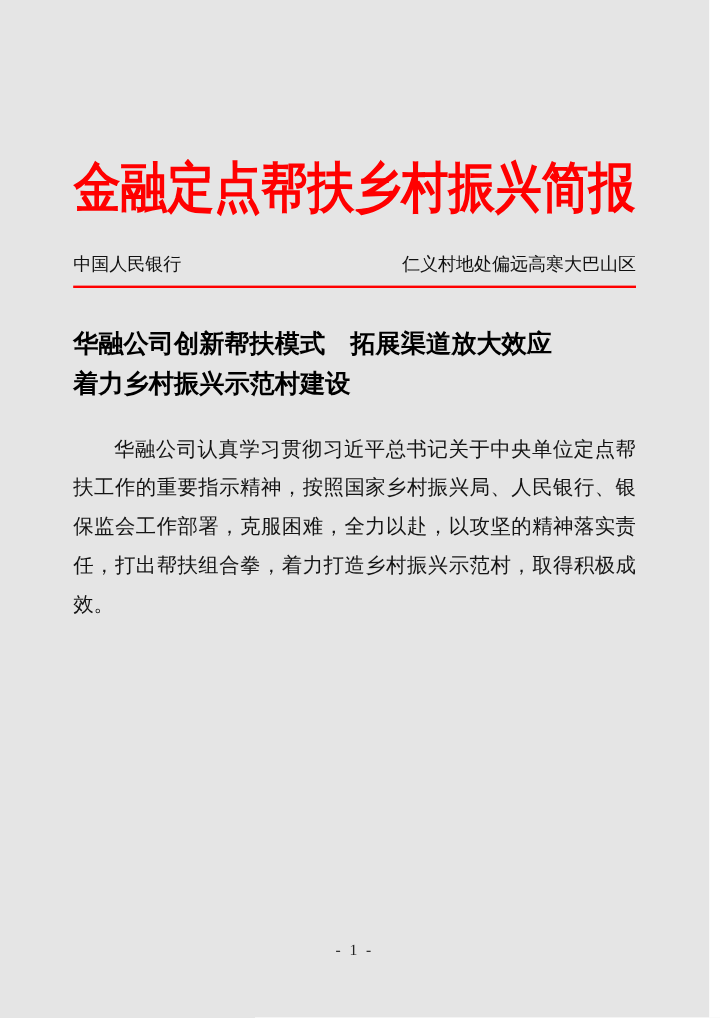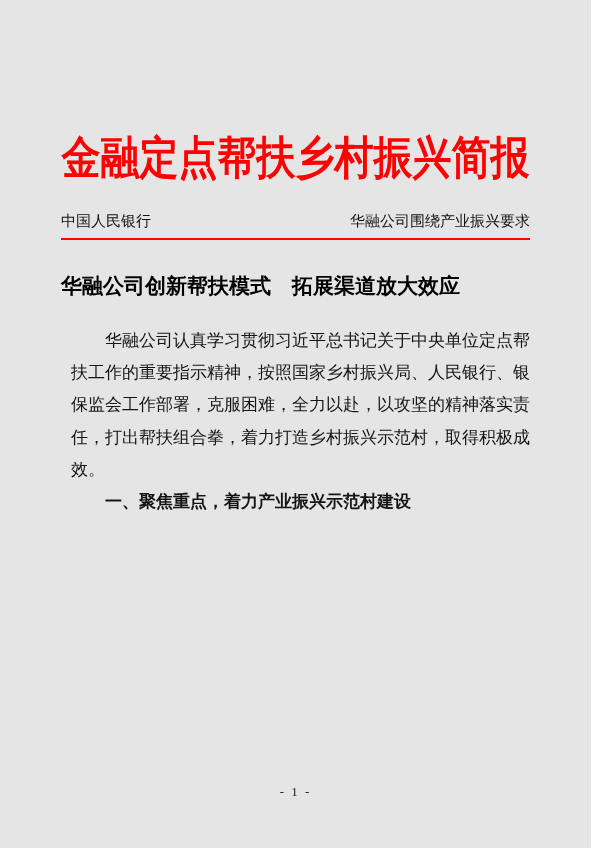--- a/index.html
+++ b/index.html
@@ -59,21 +59,21 @@
     color: #000000;
   }
   .article-body {
     margin-top: 22px;
     font-size: 17px;
     line-height: 32.2px;
     text-align: justify;
     text-justify: inter-character;
     color: #141414;
   }
-  .para { text-indent: 2em; margin-left: 10px; }
+  .para { text-indent: 2em; }
   .para .bold { font-weight: bold; }
   .page-footer {
     position: absolute;
     left: 0; right: 0;
     top: 784px;
     text-align: center;
     font-size: 13px;
     line-height: 16px;
     color: #222222;
     letter-spacing: 2px;
@@ -83,30 +83,30 @@
 <body>
 
 <div class="page">
   <div class="content">
 
     <div class="masthead">金融定点帮扶乡村振兴简报</div>
 
 
     <div class="header-row">
       <span>中国人民银行</span>
-      <span>华融公司围绕产业振兴要求</span>
+      <span>仁义村地处偏远高寒大巴山区</span>
     </div>
 
     <div class="red-divider"></div>
 
     <div class="article-title">
       <div>华融公司创新帮扶模式　拓展渠道放大效应</div>
+      <div>着力乡村振兴示范村建设</div>
     </div>
 
     <div class="article-body">
         <p class="para"><span>华融公司认真学习贯彻习近平总书记关于中央单位定点帮扶工作的重要指示精神，按照国家乡村振兴局、人民银行、银保监会工作部署，克服困难，全力以赴，以攻坚的精神落实责任，打出帮扶组合拳，着力打造乡村振兴示范村，取得积极成效。</span></p>
-        <p class="para"><span class="bold">一、聚焦重点，着力产业振兴示范村建设</span></p>
       </div>
 
   </div>
 
   <div class="page-footer">- 1 -</div>
 </div>
 
 </body></html>

